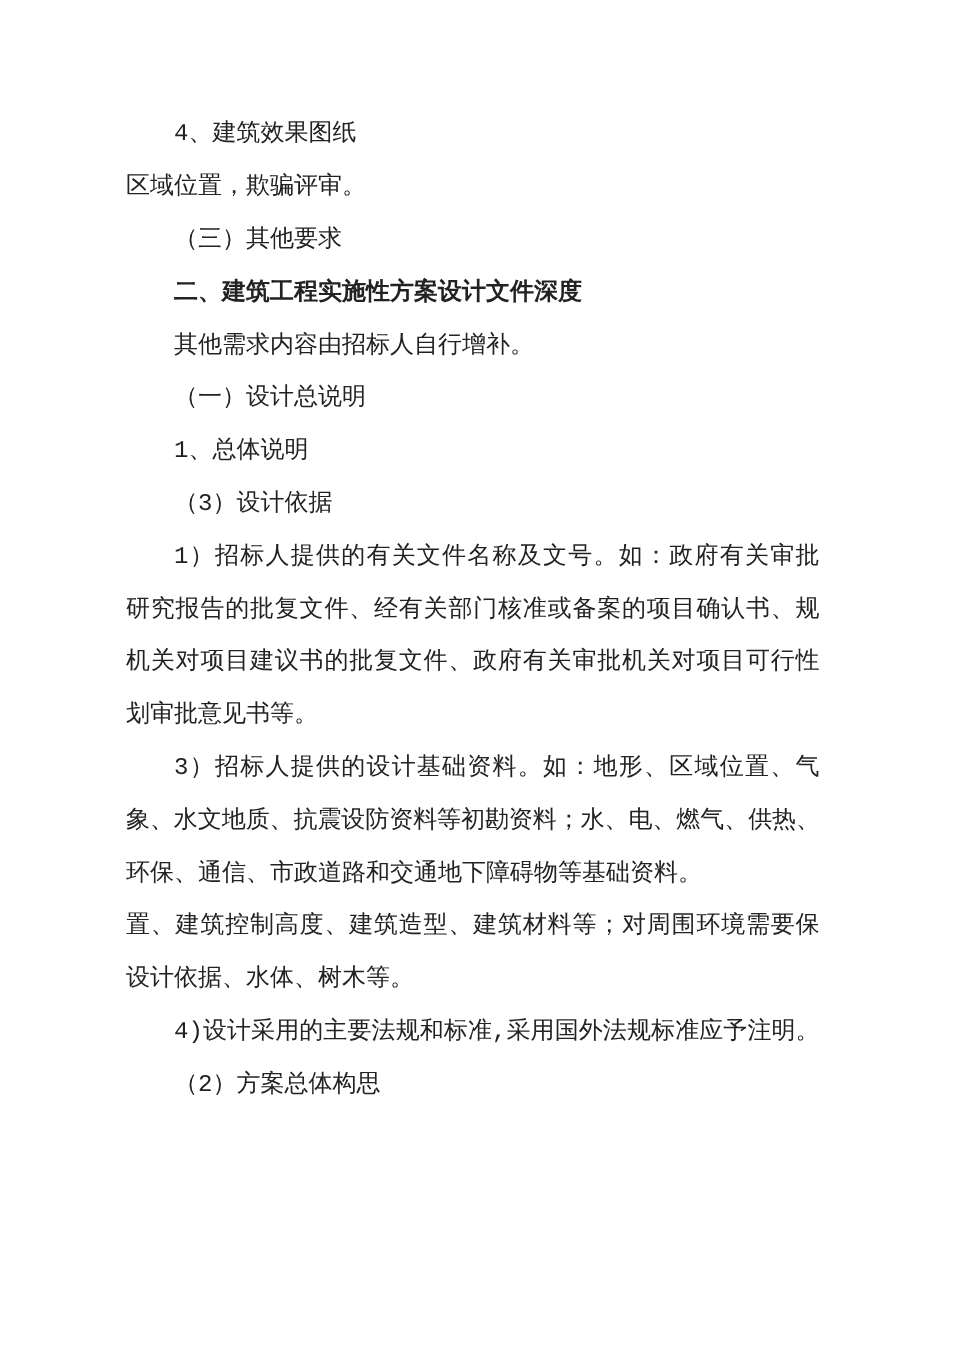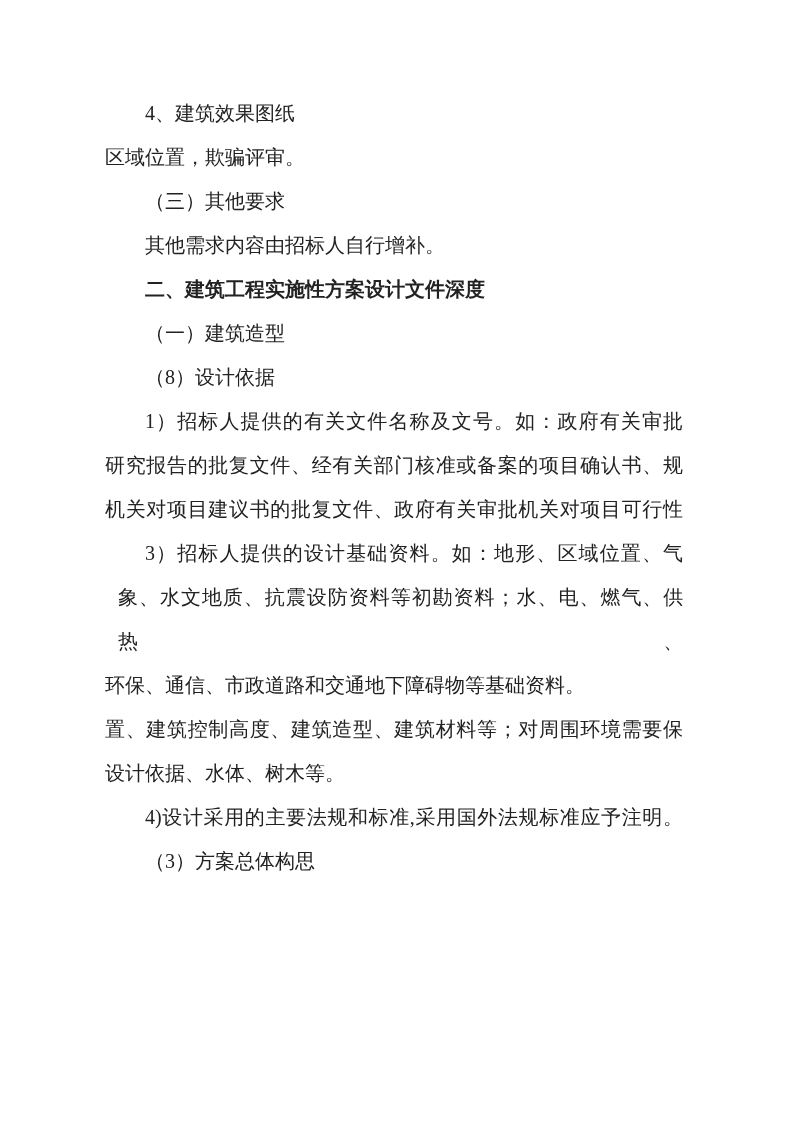--- a/index.html
+++ b/index.html
@@ -6,21 +6,21 @@
     margin: 0;
     padding: 0;
     background: #ffffff;
   }
   .page {
     position: relative;
     width: 768px;
     height: 1123px;
     background: #ffffff;
     overflow: hidden;
-    font-family: Liberation Serif, serif;
+    font-family: Liberation Mono, monospace;
   }
   .content {
     position: absolute;
     left: 105px;
     top: 91px;
     width: 578px;
     font-size: 20px;
     line-height: 44px;
     color: #222222;
   }
@@ -28,62 +28,66 @@
   .para.heading .line { font-weight: bold; }
   .line {
     text-align: left;
     white-space: normal;
   }
   .line.indent { text-indent: 2em; }
   .line.fill {
     text-align: justify;
     text-align-last: justify;
   }
-  .line.tight { letter-spacing: -0.35px; margin-left: 13px; }
+  .line.tight { letter-spacing: -0.35px; }
 </style>
 </head>
 <body>
 
 <div class="page">
   <div class="content" style="color: rgb(34, 34, 34);">
       <div class="para body">
         <div class="line indent">4、建筑效果图纸</div>
       </div>
       <div class="para body">
         <div class="line">区域位置，欺骗评审。</div>
       </div>
       <div class="para body">
         <div class="line indent">（三）其他要求</div>
       </div>
-      <div class="para body">
-        <div class="line indent">其他需求内容由招标人自行增补。</div>
-      </div>
       <div class="para heading">
         <div class="line indent">二、建筑工程实施性方案设计文件深度</div>
       </div>
       <div class="para body">
-        <div class="line indent">（一）建筑造型</div>
+        <div class="line indent">其他需求内容由招标人自行增补。</div>
       </div>
       <div class="para body">
-        <div class="line indent">（8）设计依据</div>
+        <div class="line indent">（一）设计总说明</div>
+      </div>
+      <div class="para body">
+        <div class="line indent">1、总体说明</div>
+      </div>
+      <div class="para body">
+        <div class="line indent">（3）设计依据</div>
       </div>
       <div class="para body">
         <div class="line indent fill">1）招标人提供的有关文件名称及文号。如：政府有关审批</div>
         <div class="line fill">研究报告的批复文件、经有关部门核准或备案的项目确认书、规</div>
         <div class="line fill">机关对项目建议书的批复文件、政府有关审批机关对项目可行性</div>
+        <div class="line">划审批意见书等。</div>
       </div>
       <div class="para body">
         <div class="line indent fill">3）招标人提供的设计基础资料。如：地形、区域位置、气</div>
         <div class="line fill tight">象、水文地质、抗震设防资料等初勘资料；水、电、燃气、供热、</div>
         <div class="line">环保、通信、市政道路和交通地下障碍物等基础资料。</div>
       </div>
       <div class="para body">
         <div class="line fill">置、建筑控制高度、建筑造型、建筑材料等；对周围环境需要保</div>
         <div class="line">设计依据、水体、树木等。</div>
       </div>
       <div class="para body">
         <div class="line indent fill">4)设计采用的主要法规和标准,采用国外法规标准应予注明。</div>
       </div>
       <div class="para body">
-        <div class="line indent">（3）方案总体构思</div>
+        <div class="line indent">（2）方案总体构思</div>
       </div>
     </div>
 </div>
 
 </body></html>

